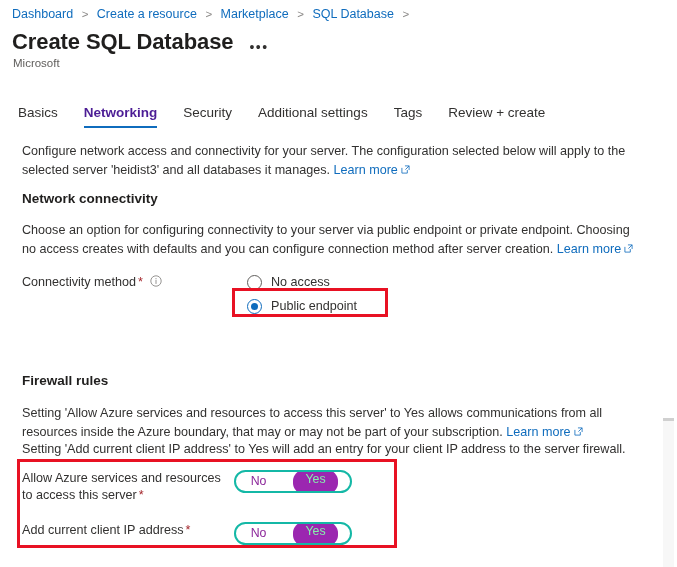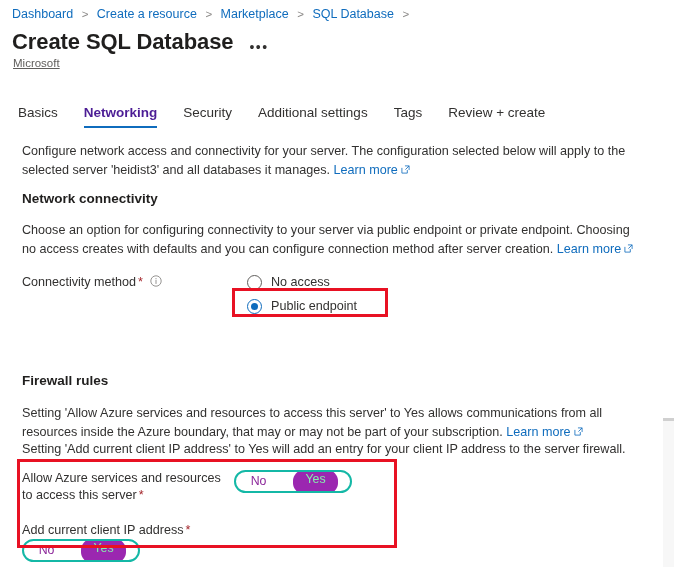--- a/index.html
+++ b/index.html
@@ -61,21 +61,20 @@
     line-height: 12px;
     position: relative;
     top: -3px;
   }
   .publisher {
     position: absolute;
     left: 13px;
     top: 57px;
     font-size: 11.5px;
     color: #605e5c;
-    text-decoration: underline;
   }
 
   
   .tabs {
     position: absolute;
     left: 18px;
     top: 103px;
     display: flex;
     align-items: flex-start;
   }
@@ -201,21 +200,21 @@
     white-space: nowrap;
   }
 
   
   .toggle-row {
     position: absolute;
     display: flex;
     align-items: flex-start;
   }
   .tr-1 { left: 22px; top: 470px; }
-  .tr-2 { left: 22px; top: 522px; flex-direction: column; }
+  .tr-2 { left: 22px; top: 522px; }
 
   .toggle-label {
     width: 212px;
     font-size: 12.6px;
     line-height: 17px;
     color: #323130;
   }
   .pill {
     width: 118px;
     height: 23px;

